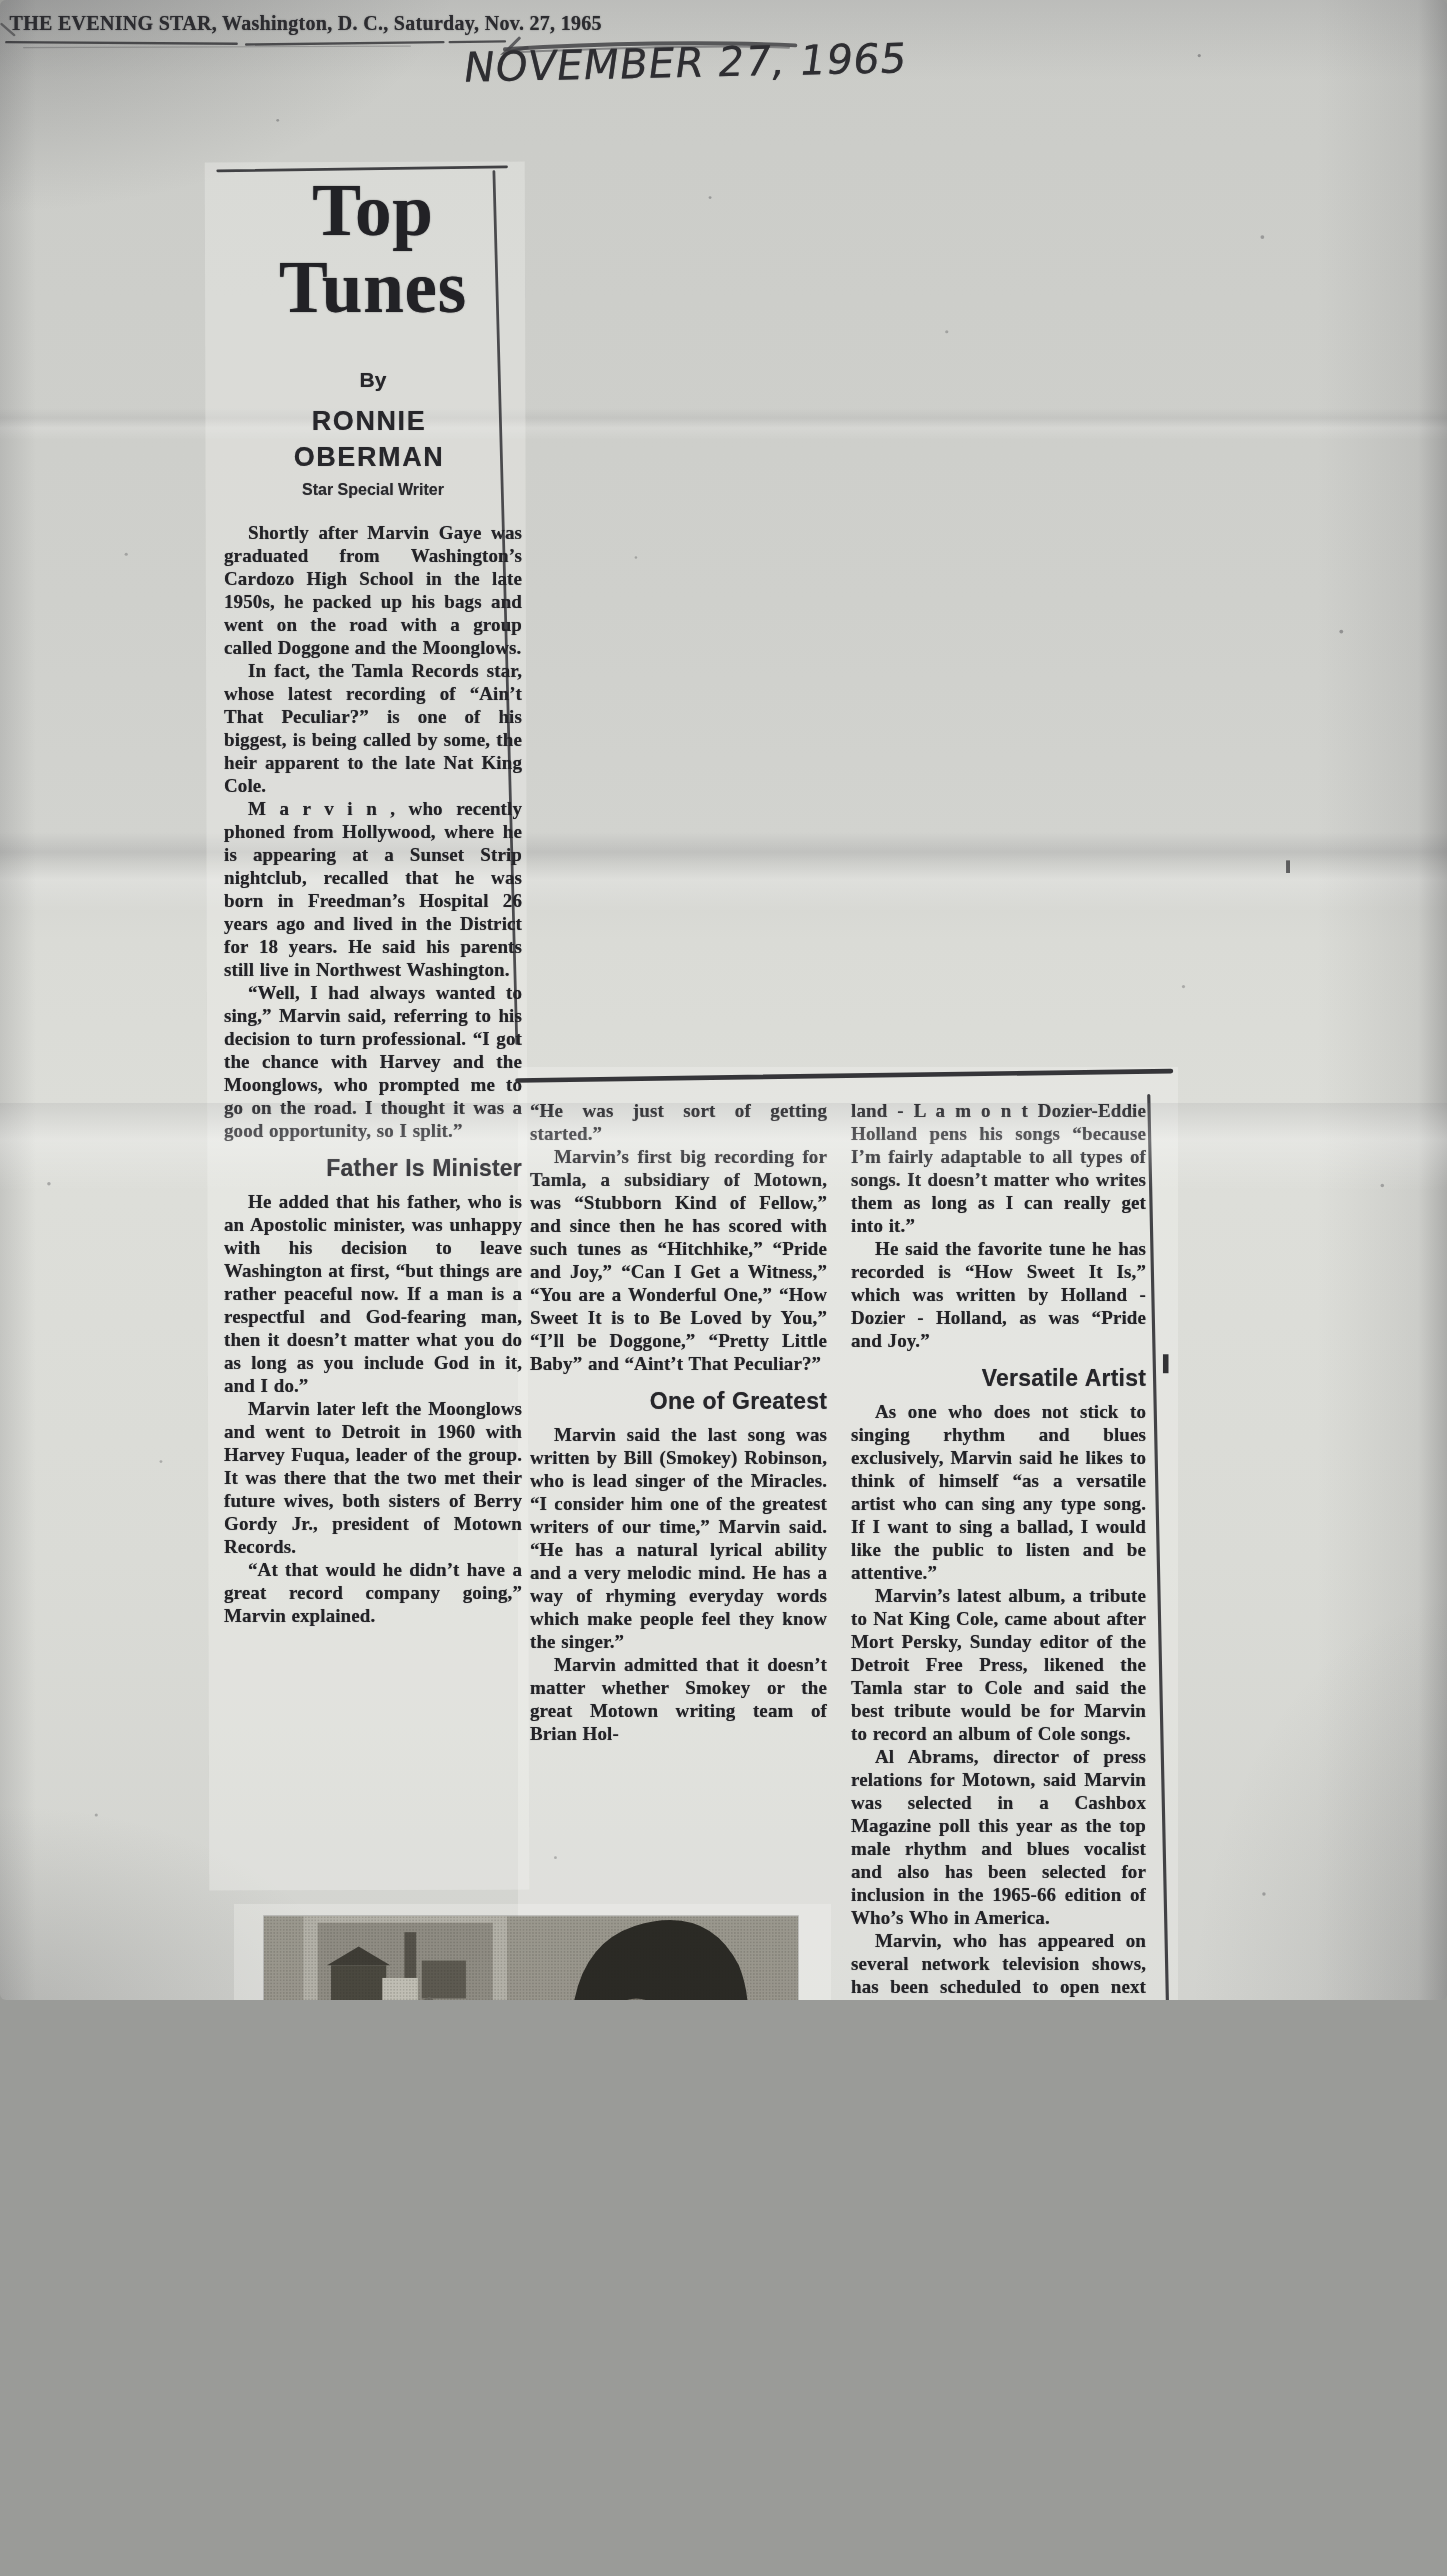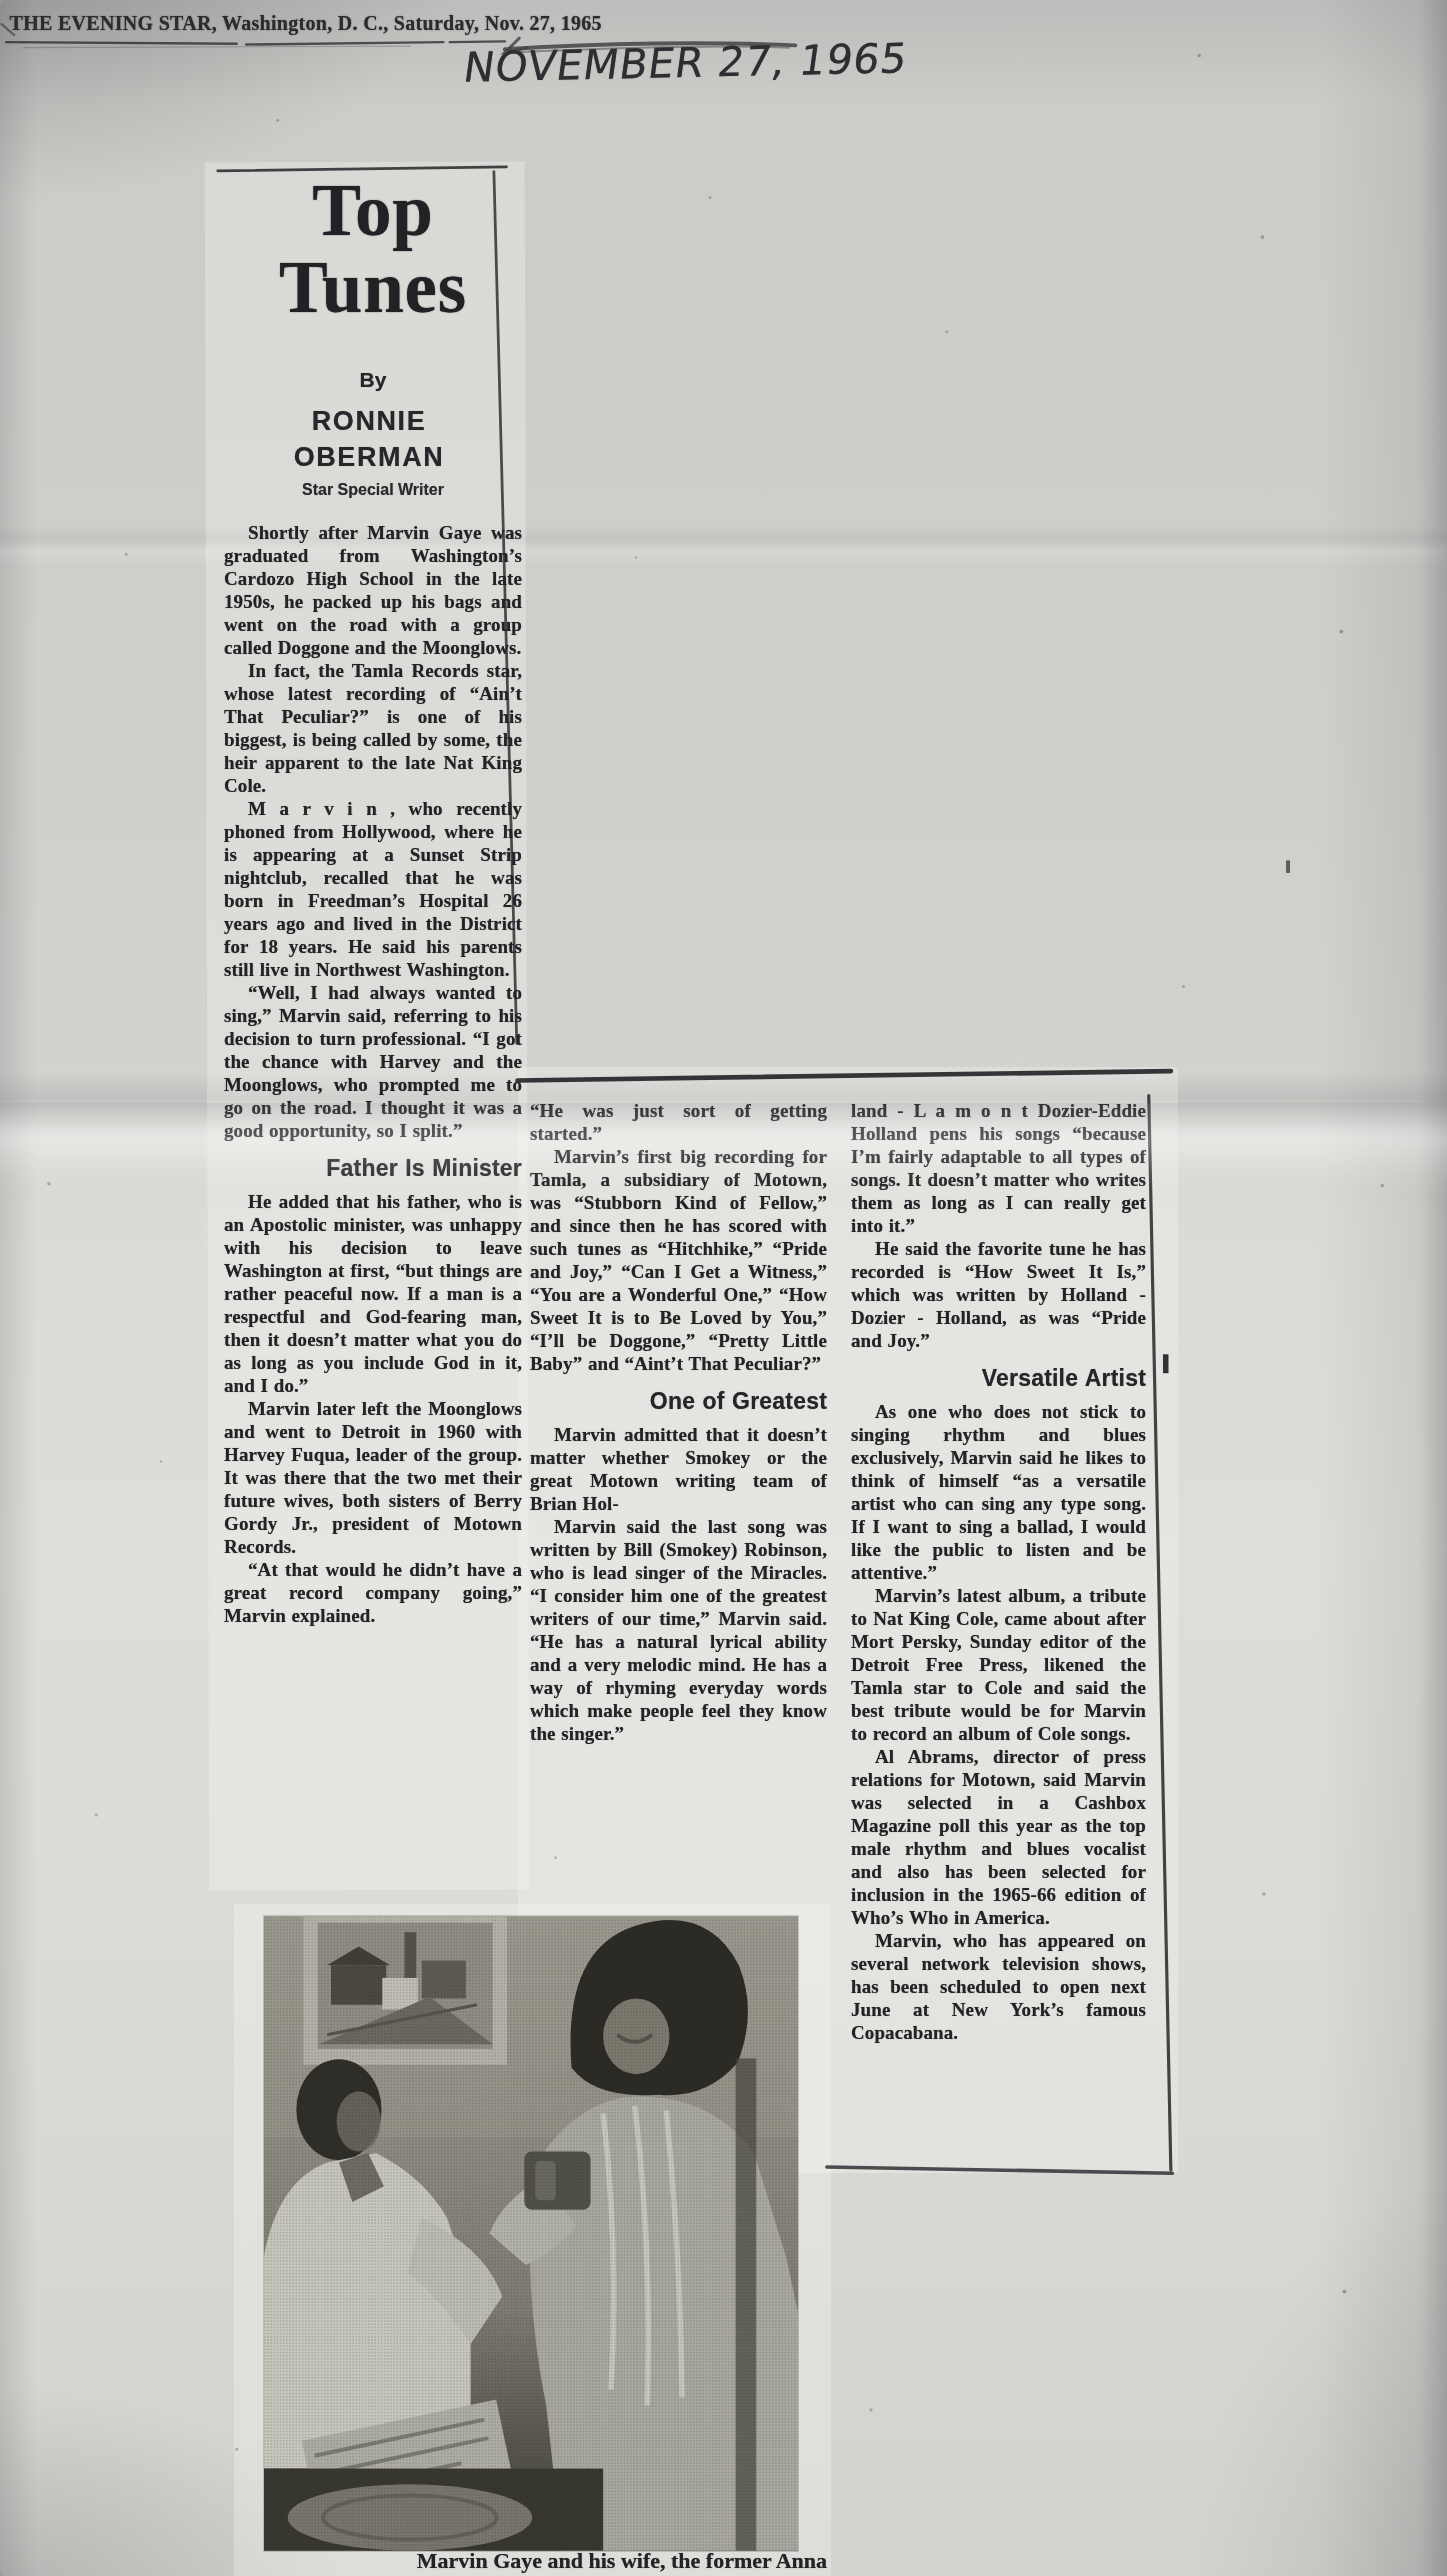--- a/index.html
+++ b/index.html
@@ -1,16 +1,16 @@
 <!DOCTYPE html>
 <html style="font-size:12.6px"><head>
 <meta charset="utf-8">
 <style>
   html,body{margin:0;padding:0;background:#9a9b98;}
-  .page{position:relative;width:1447px;height:2576px;overflow:hidden;
+  .page{position:relative;width:1447px;height:2000px;overflow:hidden;
     background-color:#d3d4d0;
     background-image:
       radial-gradient(ellipse 789px 410px at -2% -2%, rgba(60,60,64,.33), rgba(60,60,64,0) 62%),
       radial-gradient(ellipse 552px 331px at 0% 101%, rgba(70,70,72,.22), rgba(70,70,72,0) 65%),
       radial-gradient(ellipse 474px 710px at 102% 101%, rgba(70,70,72,.18), rgba(70,70,72,0) 60%),
       linear-gradient(90deg, rgba(70,70,74,.16) 0, rgba(70,70,74,0) 2.5%),
       linear-gradient(270deg, rgba(60,60,64,.30) 0, rgba(60,60,64,.10) 2%, rgba(60,60,64,0) 9%),
       linear-gradient(180deg, rgba(120,120,124,.18) 0, rgba(120,120,124,0) 4%),
       linear-gradient(180deg, rgba(0,0,0,0) 20.4%, rgba(110,110,114,.10) 20.9%, rgba(255,255,255,.16) 21.4%, rgba(255,255,255,0) 22%),
       linear-gradient(180deg, rgba(0,0,0,0) 41.6%, rgba(95,95,100,.16) 42.6%, rgba(140,140,144,.08) 43.2%, rgba(255,255,255,.22) 44%, rgba(255,255,255,0) 45.6%),
@@ -125,22 +125,22 @@
       <p class="para">“Well, I had always wanted to sing,” Marvin said, referring to his decision to turn professional. “I got the chance with Harvey and the Moonglows, who prompted me to go on the road. I thought it was a good opportunity, so I split.”</p>
       <h3 class="subhead">Father Is Minister</h3>
       <p class="para">He added that his father, who is an Apostolic minister, was unhappy with his decision to leave Washington at first, “but things are rather peaceful now. If a man is a respectful and God-fearing man, then it doesn’t matter what you do as long as you include God in it, and I do.”</p>
       <p class="para">Marvin later left the Moonglows and went to Detroit in 1960 with Harvey Fuqua, leader of the group. It was there that the two met their future wives, both sisters of Berry Gordy Jr., president of Motown Records.</p>
       <p class="para">“At that would he didn’t have a great record company going,” Marvin explained.</p>
     </div>
   <div class="col" id="col2">
       <p class="para noindent">“He was just sort of getting started.”</p>
       <p class="para">Marvin’s first big recording for Tamla, a subsidiary of Motown, was “Stubborn Kind of Fellow,” and since then he has scored with such tunes as “Hitchhike,” “Pride and Joy,” “Can I Get a Witness,” “You are a Wonderful One,” “How Sweet It is to Be Loved by You,” “I’ll be Doggone,” “Pretty Little Baby” and “Aint’t That Peculiar?”</p>
       <h3 class="subhead">One of Greatest</h3>
+      <p class="para">Marvin said the last song was written by Bill (Smokey) Robinson, who is lead singer of the Miracles. “I consider him one of the greatest writers of our time,” Marvin said. “He has a natural lyrical ability and a very melodic mind. He has a way of rhyming everyday words which make people feel they know the singer.”</p>
       <p class="para">Marvin admitted that it doesn’t matter whether Smokey or the great Motown writing team of Brian Hol-</p>
-      <p class="para">Marvin said the last song was written by Bill (Smokey) Robinson, who is lead singer of the Miracles. “I consider him one of the greatest writers of our time,” Marvin said. “He has a natural lyrical ability and a very melodic mind. He has a way of rhyming everyday words which make people feel they know the singer.”</p>
     </div>
   <div class="col" id="col3">
       <p class="para noindent">land - L a m o n t Dozier-Eddie Holland pens his songs “because I’m fairly adaptable to all types of songs. It doesn’t matter who writes them as long as I can really get into it.”</p>
       <p class="para">He said the favorite tune he has recorded is “How Sweet It Is,” which was written by Holland - Dozier - Holland, as was “Pride and Joy.”</p>
       <h3 class="subhead">Versatile Artist</h3>
       <p class="para">As one who does not stick to singing rhythm and blues exclusively, Marvin said he likes to think of himself “as a versatile artist who can sing any type song. If I want to sing a ballad, I would like the public to listen and be attentive.”</p>
       <p class="para">Marvin’s latest album, a tribute to Nat King Cole, came about after Mort Persky, Sunday editor of the Detroit Free Press, likened the Tamla star to Cole and said the best tribute would be for Marvin to record an album of Cole songs.</p>
       <p class="para">Al Abrams, director of press relations for Motown, said Marvin was selected in a Cashbox Magazine poll this year as the top male rhythm and blues vocalist and also has been selected for inclusion in the 1965-66 edition of Who’s Who in America.</p>
       <p class="para">Marvin, who has appeared on several network television shows, has been scheduled to open next June at New York’s famous Copacabana.</p>
     </div>

